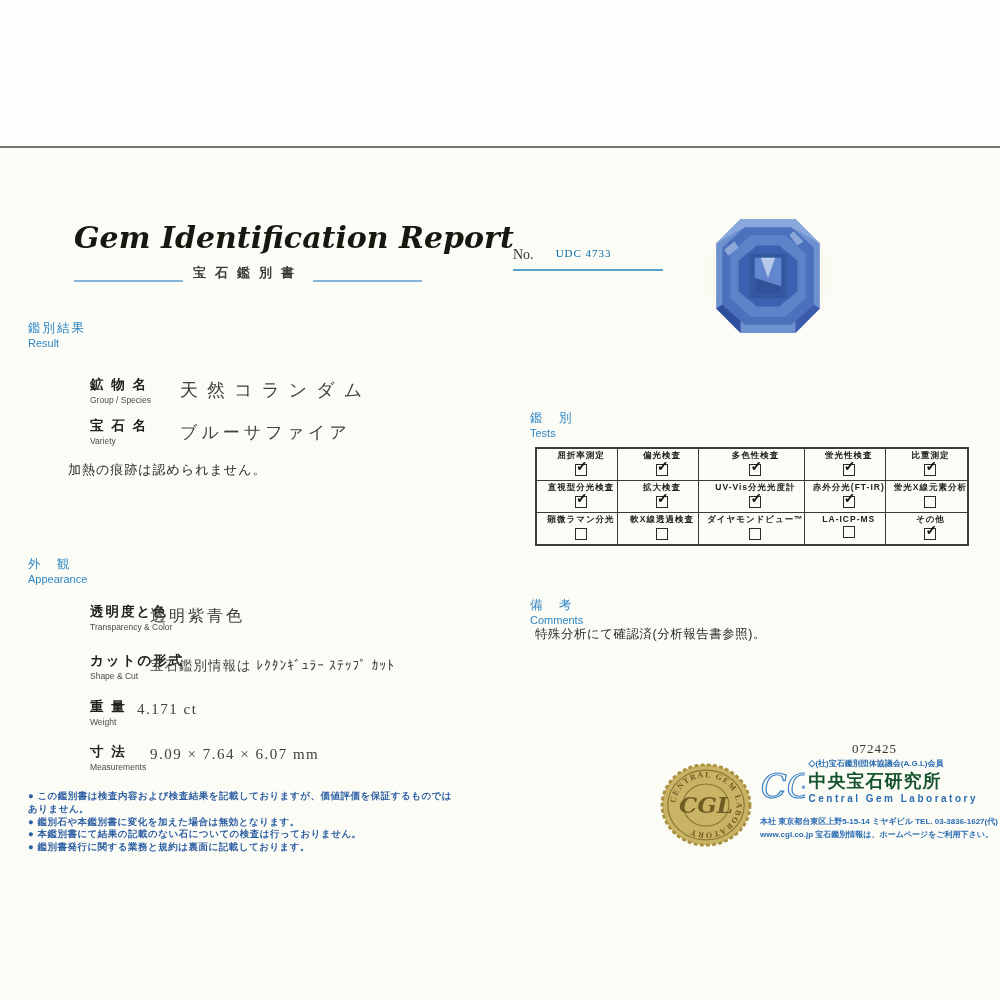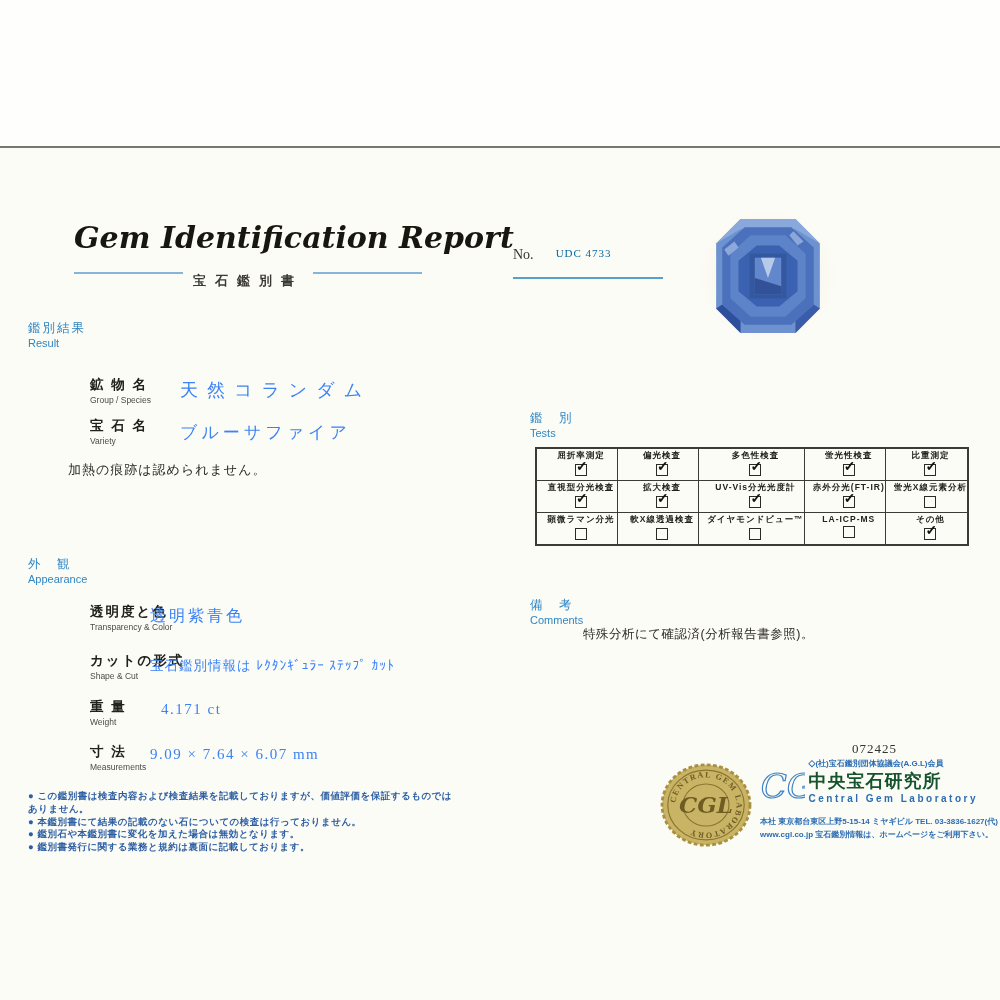--- a/index.html
+++ b/index.html
@@ -9,44 +9,44 @@
 
   
   #top-zone{top:0;left:0;width:1000px;height:147px;background:#fefefd;}
   #edge-line{top:146px;left:0;width:1000px;height:2px;background:#77776f;}
   #paper{top:148px;left:0;width:1000px;height:852px;background:#fcfcf6;}
 
   
   .title-block{left:74px;top:220px;width:348px;}
   .report-title{font-family:"DejaVu Serif","Liberation Serif",serif;font-style:italic;
     font-weight:bold;font-size:30px;color:#17170f;white-space:nowrap;}
-  .subtitle-row{display:flex;align-items:flex-start;margin-top:17px;}
+  .subtitle-row{display:flex;align-items:flex-end;margin-top:9px;}
   .subtitle-row .rule{flex:1;height:2px;background:#85b5da;}
   .subtitle-ja{padding:0 10px;font-size:13px;letter-spacing:9px;color:#3a3a33;font-weight:bold;}
 
   
   .no-block{left:513px;top:247px;width:150px;border-bottom:2px solid #57a0ca;
-    display:flex;align-items:flex-end;gap:22px;padding-bottom:14px;}
+    display:flex;align-items:flex-end;gap:22px;padding-bottom:6px;}
   .no-label{font-family:"Liberation Serif",serif;font-size:14px;color:#33332c;}
   .no-value{font-family:"Liberation Serif",serif;font-size:11px;color:#0369a1;
     position:relative;top:-4px;letter-spacing:1px;}
 
   
   .gem-wrap{left:698px;top:210px;width:140px;height:132px;display:flex;
     align-items:center;justify-content:center;
     background:radial-gradient(closest-side,#f7f5ec 60%,rgba(247,245,236,0) 100%);}
 
   
   .sec-head .ja{font-size:12.5px;color:#2f86c4;letter-spacing:2px;}
   .sec-head .en{font-size:11px;color:#2f86c4;margin-top:0px;}
 
   
   .fld-label .ja{font-size:13.5px;color:#22221c;letter-spacing:2px;font-weight:bold;}
   .fld-label .en{font-size:8.5px;color:#4c4c44;margin-top:1px;}
-  .val{font-family:"Liberation Serif",serif;color:#3b82f6;}
+  .val{font-family:"Liberation Serif",serif;color:#404040;}
   .val-species{font-size:18px;letter-spacing:9px;}
   .val-variety{font-size:17px;letter-spacing:4px;}
   .val-color{font-size:16px;letter-spacing:3px;}
   .val-cut{font-size:13.5px;letter-spacing:1px;}
   .val-num{font-size:15px;letter-spacing:1.5px;}
   .note-text{font-size:13px;color:#2b2b24;letter-spacing:1px;}
 
   
   .tbl{left:535px;top:447px;width:430px;border:2px solid #3c3c36;background:#fcfcf6;}
   .tbl-head{border-bottom:1.5px solid #3c3c36;text-align:center;padding:3px 0 2px;}
@@ -56,21 +56,21 @@
   .cell{border-right:1px solid #3c3c36;border-top:1px solid #3c3c36;height:30px;
     text-align:center;padding-top:1px;position:relative;padding-left:8px;}
   .cell:nth-child(5n){border-right:none;}
   .cell:nth-child(-n+5){border-top:none;}
   .cell-label{font-size:8.5px;letter-spacing:1px;color:#22221c;white-space:nowrap;
     overflow:hidden;font-weight:bold;}
   .cb{width:10px;height:10px;border:1.5px solid #2b2b26;margin:2px auto 0;position:relative;}
   .cb .mark{position:absolute;left:0px;top:-7px;font-size:14px;font-weight:bold;color:#111;}
 
   
-  .comment-text{font-size:12.5px;color:#2b2b24;letter-spacing:0.5px;margin-left:48px;}
+  .comment-text{font-size:12.5px;color:#2b2b24;letter-spacing:0.5px;}
 
   
   .disclaimers{left:28px;top:790px;width:430px;color:#2e5fa3;font-size:9.5px;
     line-height:12.8px;letter-spacing:0.5px;font-weight:bold;}
 
   .serial{left:852px;top:741px;font-family:"Liberation Serif",serif;font-size:13px;color:#33332c;letter-spacing:1px;}
 
   
   .seal{left:658px;top:762px;}
   .cgl-block{left:760px;top:758px;width:218px;}
@@ -260,32 +260,32 @@
 <div class="abs fld-label" style="left:90px;top:652px;">
   <div class="ja">カットの形式</div>
   <div class="en">Shape &amp; Cut</div>
 </div>
 <div class="abs val val-cut" style="left:150px;top:657px;">宝石鑑別情報は ﾚｸﾀﾝｷﾞｭﾗｰ ｽﾃｯﾌﾟ ｶｯﾄ</div>
 
 <div class="abs fld-label" style="left:90px;top:698px;">
   <div class="ja">重 量</div>
   <div class="en">Weight</div>
 </div>
-<div class="abs val val-num" style="left:161px;top:701px;">4.171 ct</div>
+<div class="abs val val-num" style="left:137px;top:701px;">4.171 ct</div>
 
 <div class="abs fld-label" style="left:90px;top:743px;">
   <div class="ja">寸 法</div>
   <div class="en">Measurements</div>
 </div>
 <div class="abs val val-num" style="left:150px;top:746px;">9.09 × 7.64 × 6.07 mm</div>
 
 <div class="abs disclaimers">
   <div>● この鑑別書は検査内容および検査結果を記載しておりますが、価値評価を保証するものではありません。</div>
+  <div>● 鑑別石や本鑑別書に変化を加えた場合は無効となります。</div>
   <div>● 本鑑別書にて結果の記載のない石についての検査は行っておりません。</div>
-  <div>● 鑑別石や本鑑別書に変化を加えた場合は無効となります。</div>
   <div>● 鑑別書発行に関する業務と規約は裏面に記載しております。</div>
 </div>
 
 <div class="abs serial">072425</div>
 
 <div class="abs seal">
   <svg width="96" height="86" viewBox="0 0 100 90">
     <ellipse cx="50" cy="45" rx="46" ry="42" fill="#c9b466" stroke="#a8903f" stroke-width="3" stroke-dasharray="4 2.5"></ellipse>
     <ellipse cx="50" cy="45" rx="40" ry="36.5" fill="none" stroke="#8a7530" stroke-width="1.2"></ellipse>
     <ellipse cx="50" cy="45" rx="24" ry="22" fill="none" stroke="#8a7530" stroke-width="1.2"></ellipse>

